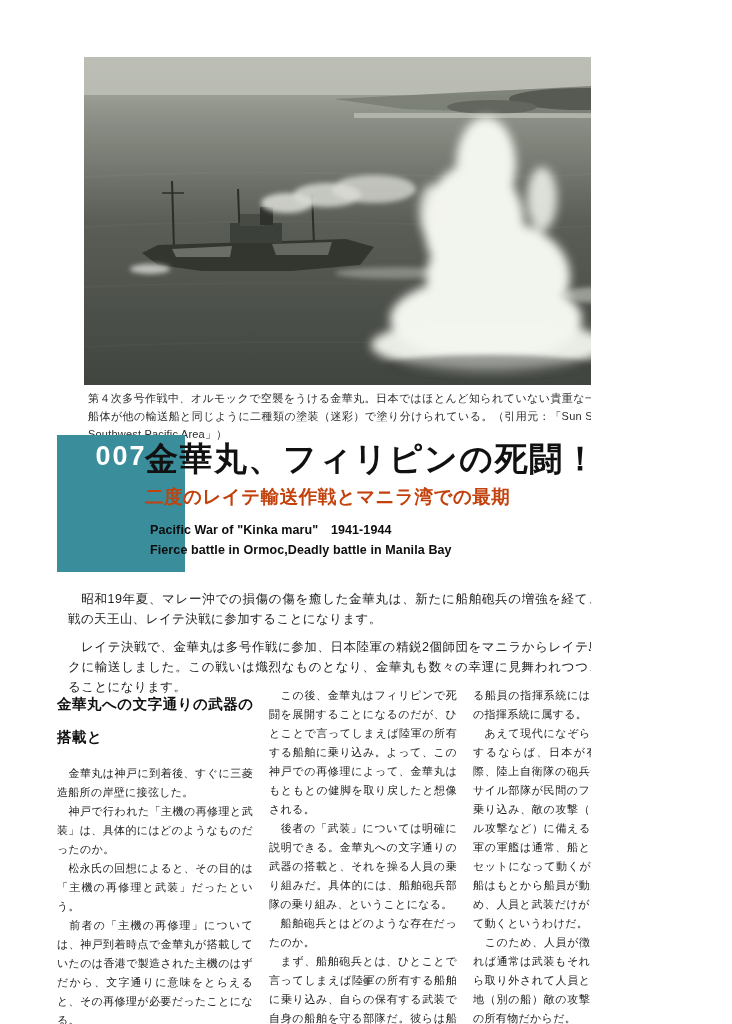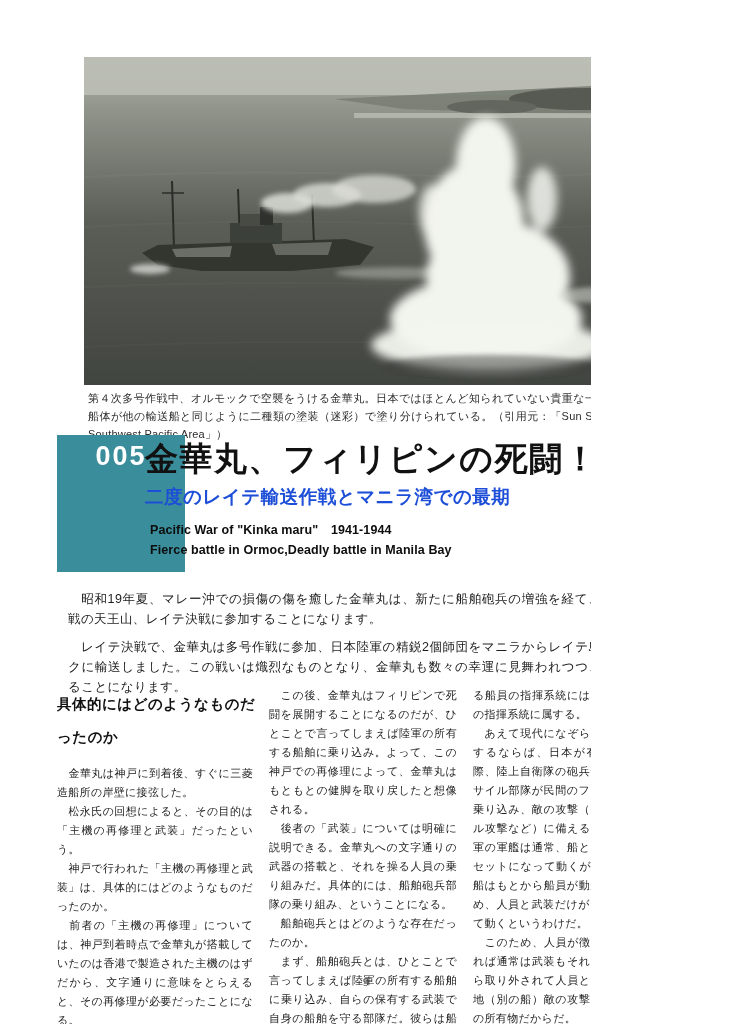--- a/index.html
+++ b/index.html
@@ -104,43 +104,43 @@
         <ellipse cx="405" cy="288" rx="118" ry="26" opacity="0.95"></ellipse>
       </g>
       <ellipse cx="520" cy="238" rx="46" ry="8" fill="#d7d9d1" opacity="0.55" filter="url(#soft2)"></ellipse>
       <ellipse cx="405" cy="308" rx="105" ry="10" fill="#2f332e" opacity="0.45" filter="url(#soft2)"></ellipse>
     </svg>
   </figure>
 
   <p class="caption">第４次多号作戦中、オルモックで空襲をうける金華丸。日本ではほとんど知られていない貴重な一枚である。船体が他の輸送船と同じように二種類の塗装（迷彩）で塗り分けられている。（引用元：「Sun Setters of the Southwest Pacific Area」）</p>
 
   <div class="num-box" style="background:#3a8d9b;">
-    <span>005</span>
+    <span>007</span>
   </div>
 
   <div class="header-text">
     <h1>金華丸、フィリピンの死闘！</h1>
-    <h2 style="color:#1d4ed8;">二度のレイテ輸送作戦とマニラ湾での最期</h2>
+    <h2 style="color:#c2410c;">二度のレイテ輸送作戦とマニラ湾での最期</h2>
     <div class="eng-wrap">
       <p class="eng">Pacific War of "Kinka maru"　1941-1944</p>
       <p class="eng">Fierce battle in Ormoc,Deadly battle in Manila Bay</p>
     </div>
   </div>
 
   <div class="intro">
     <p>　昭和19年夏、マレー沖での損傷の傷を癒した金華丸は、新たに船舶砲兵の増強を経て、ついに日米戦の天王山、レイテ決戦に参加することになります。</p>
     <p>　レイテ決戦で、金華丸は多号作戦に参加、日本陸軍の精鋭2個師団をマニラからレイテ島のオルモックに輸送しました。この戦いは熾烈なものとなり、金華丸も数々の幸運に見舞われつつ、終焉を迎えることになります。</p>
   </div>
 
   <div class="columns">
     <div class="col">
-      <h3>具体的にはどのようなものだったのか</h3>
+      <h3>金華丸への文字通りの武器の搭載と</h3>
       <p>　金華丸は神戸に到着後、すぐに三菱造船所の岸壁に接弦した。</p>
+      <p>　神戸で行われた「主機の再修理と武装」は、具体的にはどのようなものだったのか。</p>
       <p>　松永氏の回想によると、その目的は「主機の再修理と武装」だったという。</p>
-      <p>　神戸で行われた「主機の再修理と武装」は、具体的にはどのようなものだったのか。</p>
       <p>　前者の「主機の再修理」については、神戸到着時点で金華丸が搭載していたのは香港で製造された主機のはずだから、文字通りに意味をとらえると、その再修理が必要だったことになる。</p>
 
     </div>
     <div class="col">
       <p>　この後、金華丸はフィリピンで死闘を展開することになるのだが、ひとことで言ってしまえば陸軍の所有する船舶に乗り込み。よって、この神戸での再修理によって、金華丸はもともとの健脚を取り戻したと想像される。</p>
       <p>　後者の「武装」については明確に説明できる。金華丸への文字通りの武器の搭載と、それを操る人員の乗り組みだ。具体的には、船舶砲兵部隊の乗り組み、ということになる。</p>
       <p>　船舶砲兵とはどのような存在だったのか。</p>
       <p>　まず、船舶砲兵とは、ひとことで言ってしまえば陸軍の所有する船舶に乗り込み、自らの保有する武装で自身の船舶を守る部隊だ。彼らは船長をトップとす</p>
     </div>
     <div class="col">

